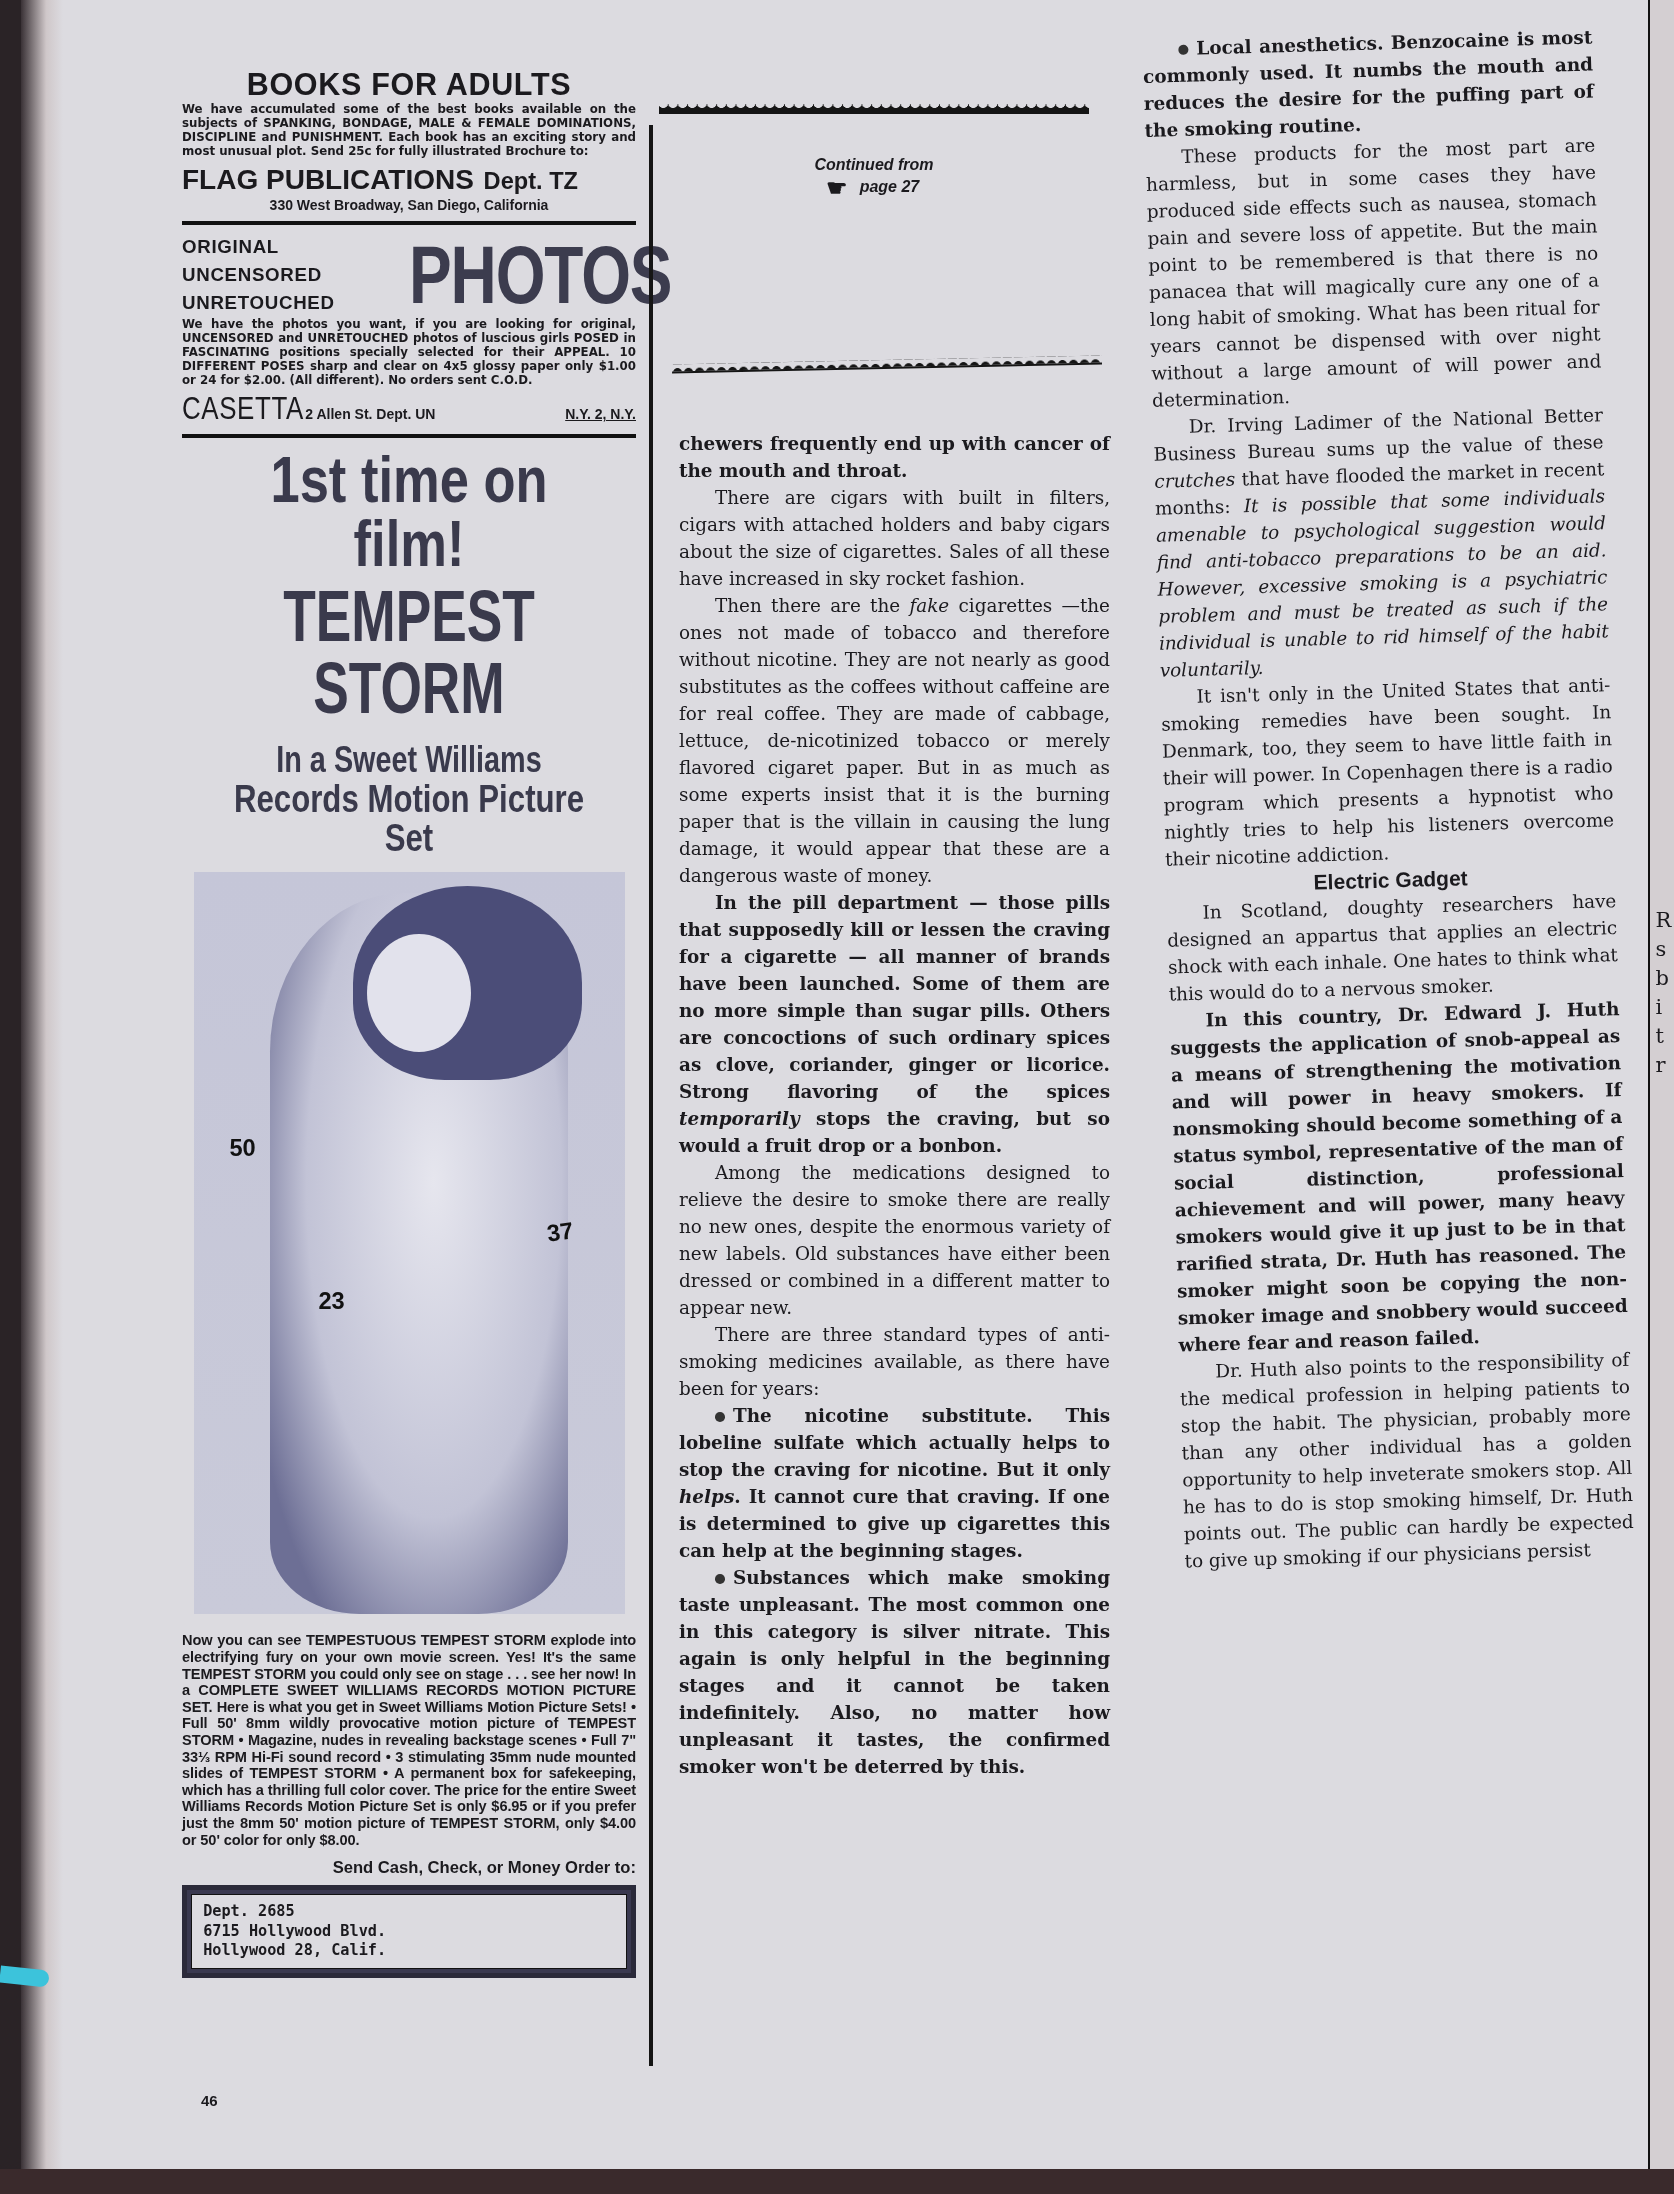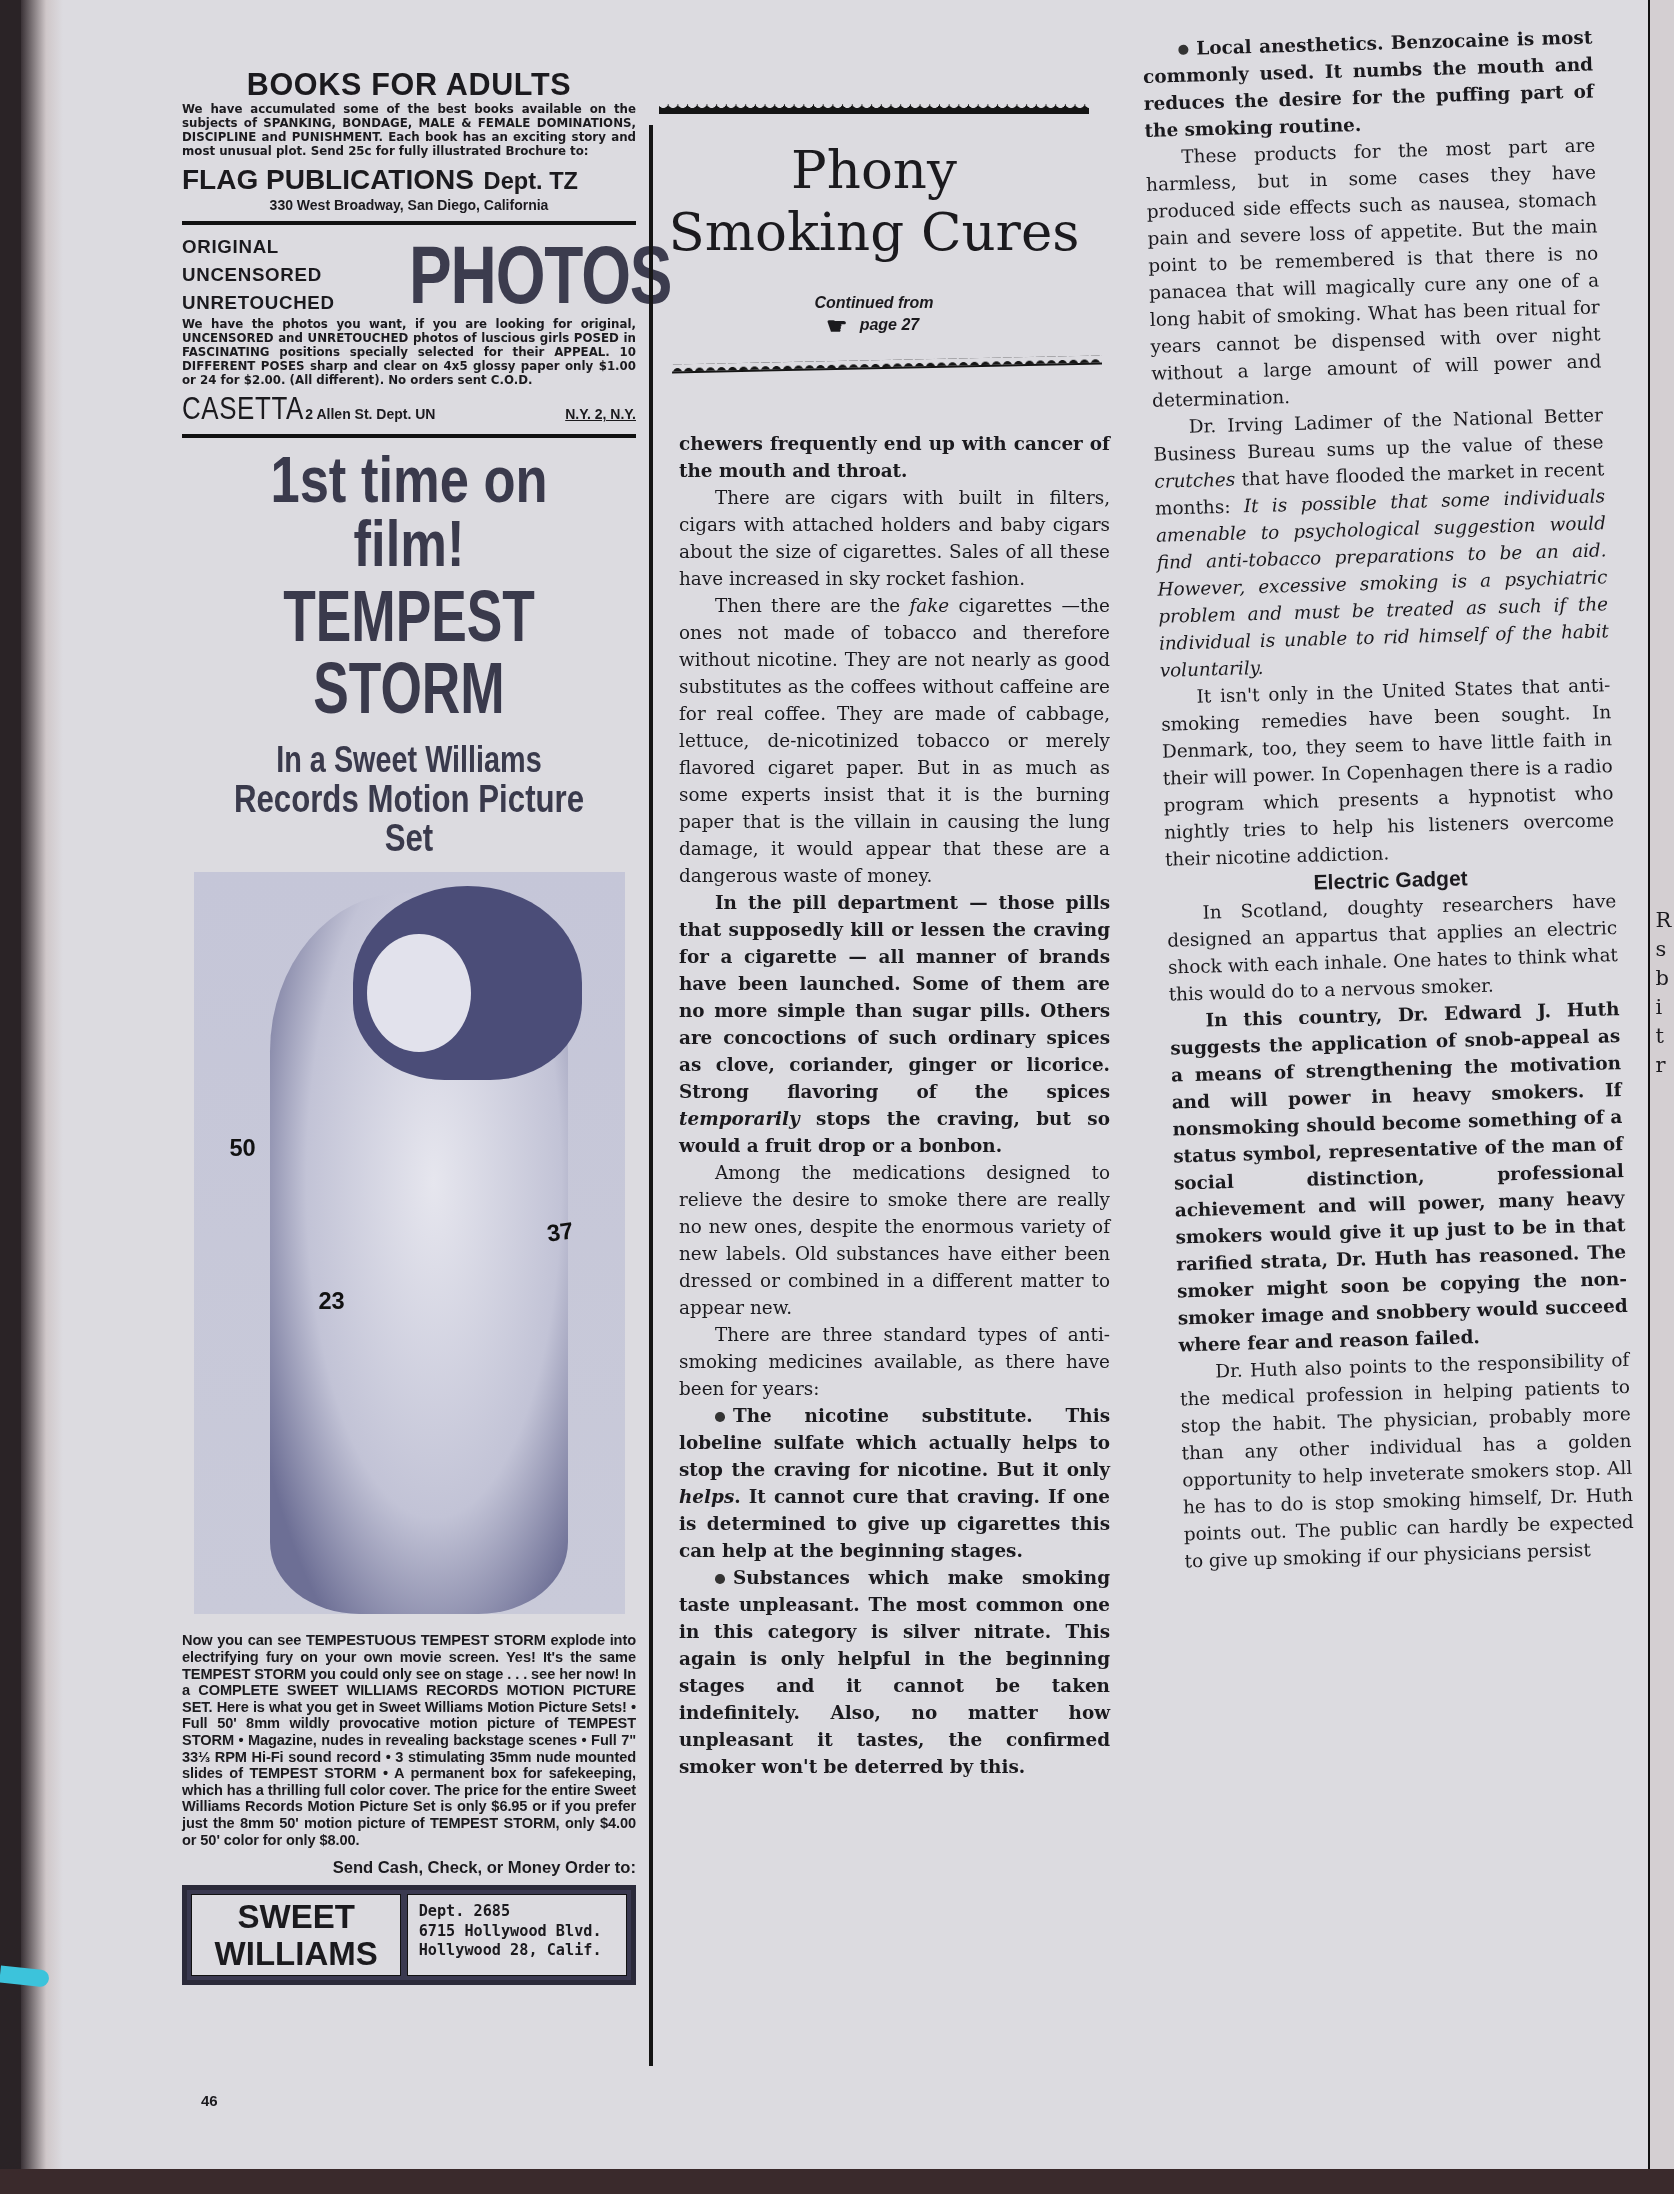--- a/index.html
+++ b/index.html
@@ -176,43 +176,35 @@
         <div class="silhouette"></div>
         <div class="hair"></div>
         <div class="face"></div>
         <span class="measure" style="left:36px;top:263px;">50</span>
         <span class="measure" style="left:353px;top:347px;transform:rotate(-8deg);">37</span>
         <span class="measure" style="left:125px;top:416px;">23</span>
       </div>
       <div class="ad-body">Now you can see TEMPESTUOUS TEMPEST STORM explode into electrifying fury on your own movie screen. Yes! It's the same TEMPEST STORM you could only see on stage . . . see her now! In a COMPLETE SWEET WILLIAMS RECORDS MOTION PICTURE SET. Here is what you get in Sweet Williams Motion Picture Sets! • Full 50' 8mm wildly provocative motion picture of TEMPEST STORM • Magazine, nudes in revealing backstage scenes • Full 7" 33⅓ RPM Hi-Fi sound record • 3 stimulating 35mm nude mounted slides of TEMPEST STORM • A permanent box for safekeeping, which has a thrilling full color cover. The price for the entire Sweet Williams Records Motion Picture Set is only $6.95 or if you prefer just the 8mm 50' motion picture of TEMPEST STORM, only $4.00 or 50' color for only $8.00.</div>
       <div class="send-to">Send Cash, Check, or Money Order to:</div>
       <div class="sw-box">
-        <div class="cell sw-name">
-          <div>SWEET</div>
-          <div>WILLIAMS</div>
-        </div>
         <div class="cell sw-addr">
           <div>Dept. 2685</div>
           <div>6715 Hollywood Blvd.</div>
           <div>Hollywood 28, Calif.</div>
         </div>
       </div>
     </div>
   </div>
 
   <div class="page-number">46</div>
 
   <div class="top-wave"></div>
   <div class="vrule"></div>
 
   <div class="title-block">
-    <div class="title-main">
-      <div>Phony</div>
-      <div>Smoking Cures</div>
-    </div>
     <div class="continued">
       <div>Continued from</div>
       <div><span class="pointing-hand">☚</span><span>page 27</span></div>
     </div>
   </div>
   <div class="wave-rule">
     <div class="w"></div>
       <div class="l"></div>
   </div>
 

